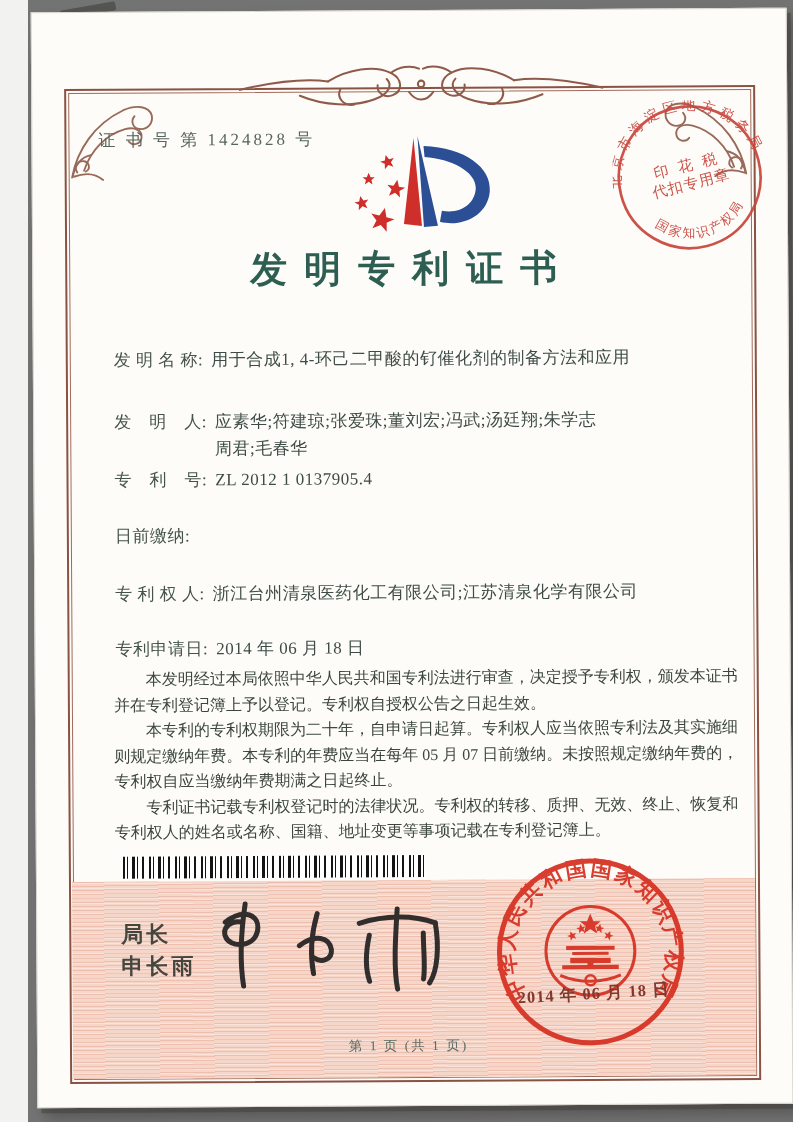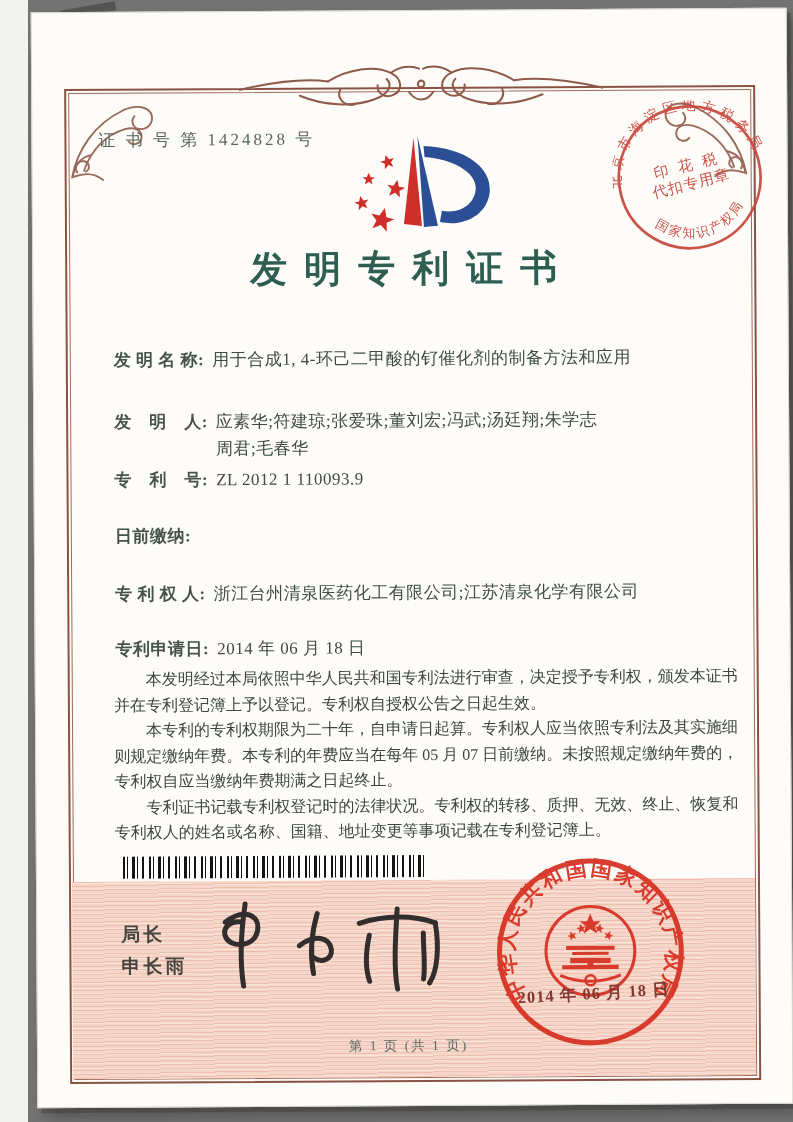--- a/index.html
+++ b/index.html
@@ -33,36 +33,36 @@
   
   .logo{position:absolute;left:325px;top:131px;width:145px;height:107px;z-index:2;}
   
   .tax-stamp{position:absolute;left:586px;top:101px;width:154px;height:154px;z-index:2;opacity:.92;}
   
   .title{position:absolute;left:0;right:40px;top:243px;text-align:center;font-size:37px;font-weight:600;
          letter-spacing:17px;text-indent:17px;color:#2e5e52;z-index:2;}
   
   .field{position:absolute;left:86px;width:560px;display:flex;align-items:flex-start;
          font-size:17px;color:#45534b;letter-spacing:.5px;line-height:27px;z-index:2;}
-  .field .lbl{flex:0 0 auto;white-space:pre;margin-right:8px;font-weight:bold;}
+  .field .lbl{flex:0 0 auto;white-space:pre;margin-right:8px;}
   .field .val{white-space:pre-line;color:#3f4c45;}
   .f-name{top:344px;} .f-inv{top:406px;} .f-no{top:464px;}
   .f-app{top:520px;} .f-own{top:578px;} .f-grant{top:633px;}
   
   .body-text{position:absolute;left:84px;top:664px;width:628px;z-index:2;
              font-size:16px;line-height:25.5px;color:#3c463f;}
   .body-text p{margin:0;text-indent:2em;}
   
   .barcode{position:absolute;left:92px;top:854px;width:302px;height:22px;z-index:2;
            background:repeating-linear-gradient(90deg,
              #141414 0 2px,#fff 2px 4px,#141414 4px 5px,#fff 5px 9px,
              #141414 9px 12px,#fff 12px 14px,#141414 14px 15px,#fff 15px 19px,
              #141414 19px 21px,#fff 21px 26px);}
   
-  .director{position:absolute;left:90px;top:916px;z-index:3;font-size:19px;font-weight:600;
+  .director{position:absolute;left:90px;top:916px;z-index:3;font-size:22px;font-weight:600;
             color:#46463f;letter-spacing:3px;line-height:32px;}
   .signature{position:absolute;left:168px;top:886px;width:252px;height:112px;z-index:3;}
   
   .seal{position:absolute;left:458px;top:851px;width:202px;height:202px;z-index:3;opacity:.93;}
   .seal-date{position:absolute;left:462px;top:983px;width:200px;text-align:center;z-index:4;
              font-size:16.5px;letter-spacing:1px;color:#81382e;transform:rotate(-3deg);font-weight:600;}
   
   .footer{position:absolute;left:0;right:40px;top:1036px;text-align:center;z-index:2;
           font-size:13.5px;letter-spacing:2px;color:#5b6b63;}
   svg text{font-family:"Liberation Serif","DejaVu Serif",serif;}
@@ -160,21 +160,21 @@
         <span class="lbl">发 明 名 称:</span>
         <span class="val">用于合成1, 4-环己二甲酸的钌催化剂的制备方法和应用</span>
       </div>
       <div class="field f-inv">
         <span class="lbl">发　明　人:</span>
         <span class="val">应素华;符建琼;张爱珠;董刘宏;冯武;汤廷翔;朱学志
 周君;毛春华</span>
       </div>
       <div class="field f-no">
         <span class="lbl">专　利　号:</span>
-        <span class="val">ZL 2012 1 110093.9</span>
+        <span class="val">ZL 2012 1 0137905.4</span>
       </div>
       <div class="field f-app">
         <span class="lbl">日前缴纳:</span>
       </div>
       <div class="field f-own">
         <span class="lbl">专 利 权 人:</span>
         <span class="val">浙江台州清泉医药化工有限公司;江苏清泉化学有限公司</span>
       </div>
       <div class="field f-grant">
         <span class="lbl">专利申请日:</span>

